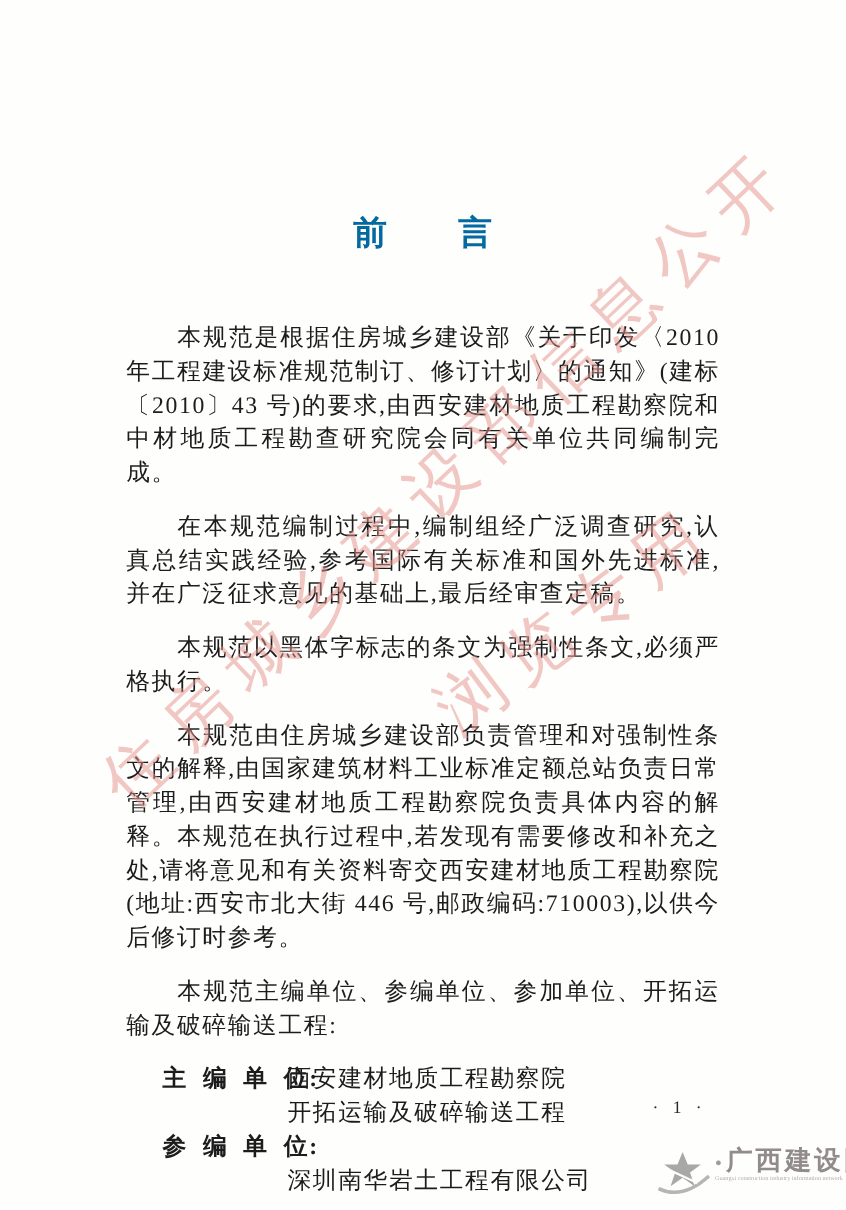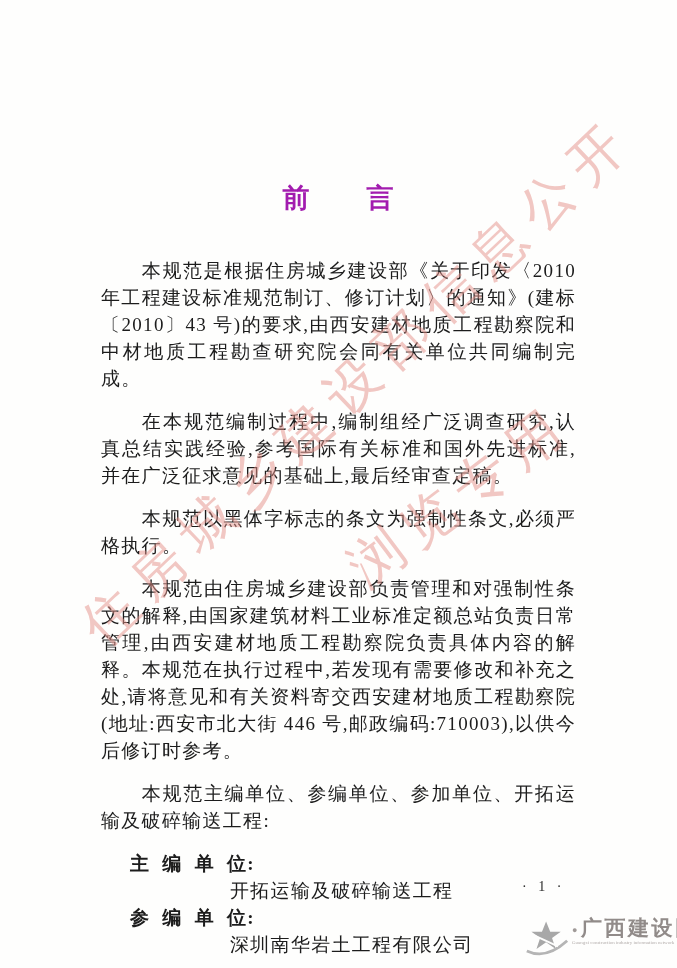--- a/index.html
+++ b/index.html
@@ -7,25 +7,25 @@
     position:relative;
     width:677px;height:968px;
     margin:0 auto;
     background:#fefefd;
     overflow:hidden;
     font-family:"Liberation Serif","DejaVu Serif",serif;
     color:#1c1c1c;
   }
   
   .doc-title{
-    position:absolute;top:180px;left:85px;width:507px;
+    position:absolute;top:168px;left:85px;width:507px;
     text-align:center;
     font-size:27px;font-weight:bold;
     letter-spacing:1px;
-    color:#a21caf;
+    color:#0369a1;
     white-space:pre;
   }
   
   .body-block{
     position:absolute;top:241px;left:85px;width:507px;
     font-size:19px;line-height:27px;
     letter-spacing:1.3px;
     text-align:justify;
   }
   .body-block p{margin:16px;text-indent:2.15em;}
@@ -99,20 +99,21 @@
     <div id="paragraphs">
         <p>本规范是根据住房城乡建设部《关于印发〈2010 年工程建设标准规范制订、修订计划〉的通知》(建标〔2010〕43 号)的要求,由西安建材地质工程勘察院和中材地质工程勘查研究院会同有关单位共同编制完成。</p>
         <p>在本规范编制过程中,编制组经广泛调查研究,认真总结实践经验,参考国际有关标准和国外先进标准,并在广泛征求意见的基础上,最后经审查定稿。</p>
         <p>本规范以黑体字标志的条文为强制性条文,必须严格执行。</p>
         <p>本规范由住房城乡建设部负责管理和对强制性条文的解释,由国家建筑材料工业标准定额总站负责日常管理,由西安建材地质工程勘察院负责具体内容的解释。本规范在执行过程中,若发现有需要修改和补充之处,请将意见和有关资料寄交西安建材地质工程勘察院(地址:西安市北大街 446 号,邮政编码:710003),以供今后修订时参考。</p>
       </div>
     <p>本规范主编单位、参编单位、参加单位、开拓运输及破碎输送工程:</p>
     <div class="units" id="units">
         <div class="unit-row">
           <span class="unit-label">主 编 单 位:</span>
+          <span class="unit-name">西安建材地质工程勘察院</span>
         </div>
         <div class="unit-row">
           <span class="unit-label"></span>
           <span class="unit-name">开拓运输及破碎输送工程</span>
         </div>
         <div class="unit-row">
           <span class="unit-label">参 编 单 位:</span>
         </div>
         <div class="unit-row">
           <span class="unit-label"></span>

